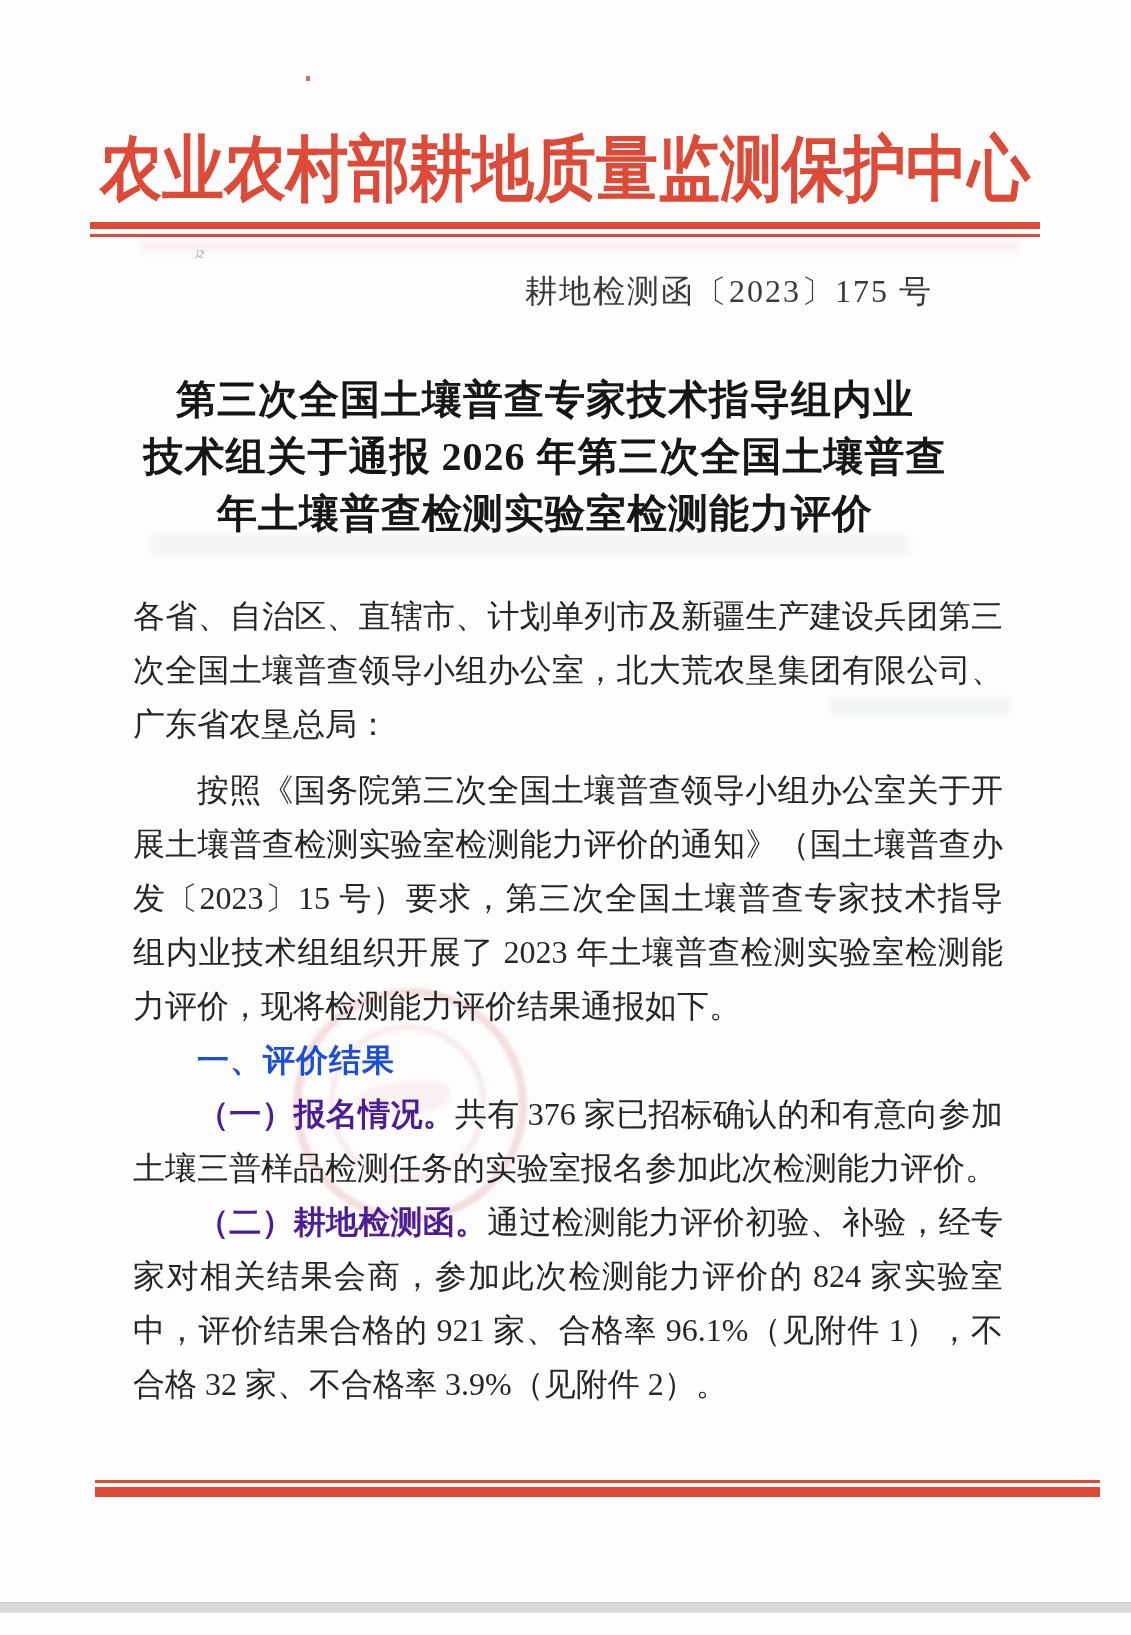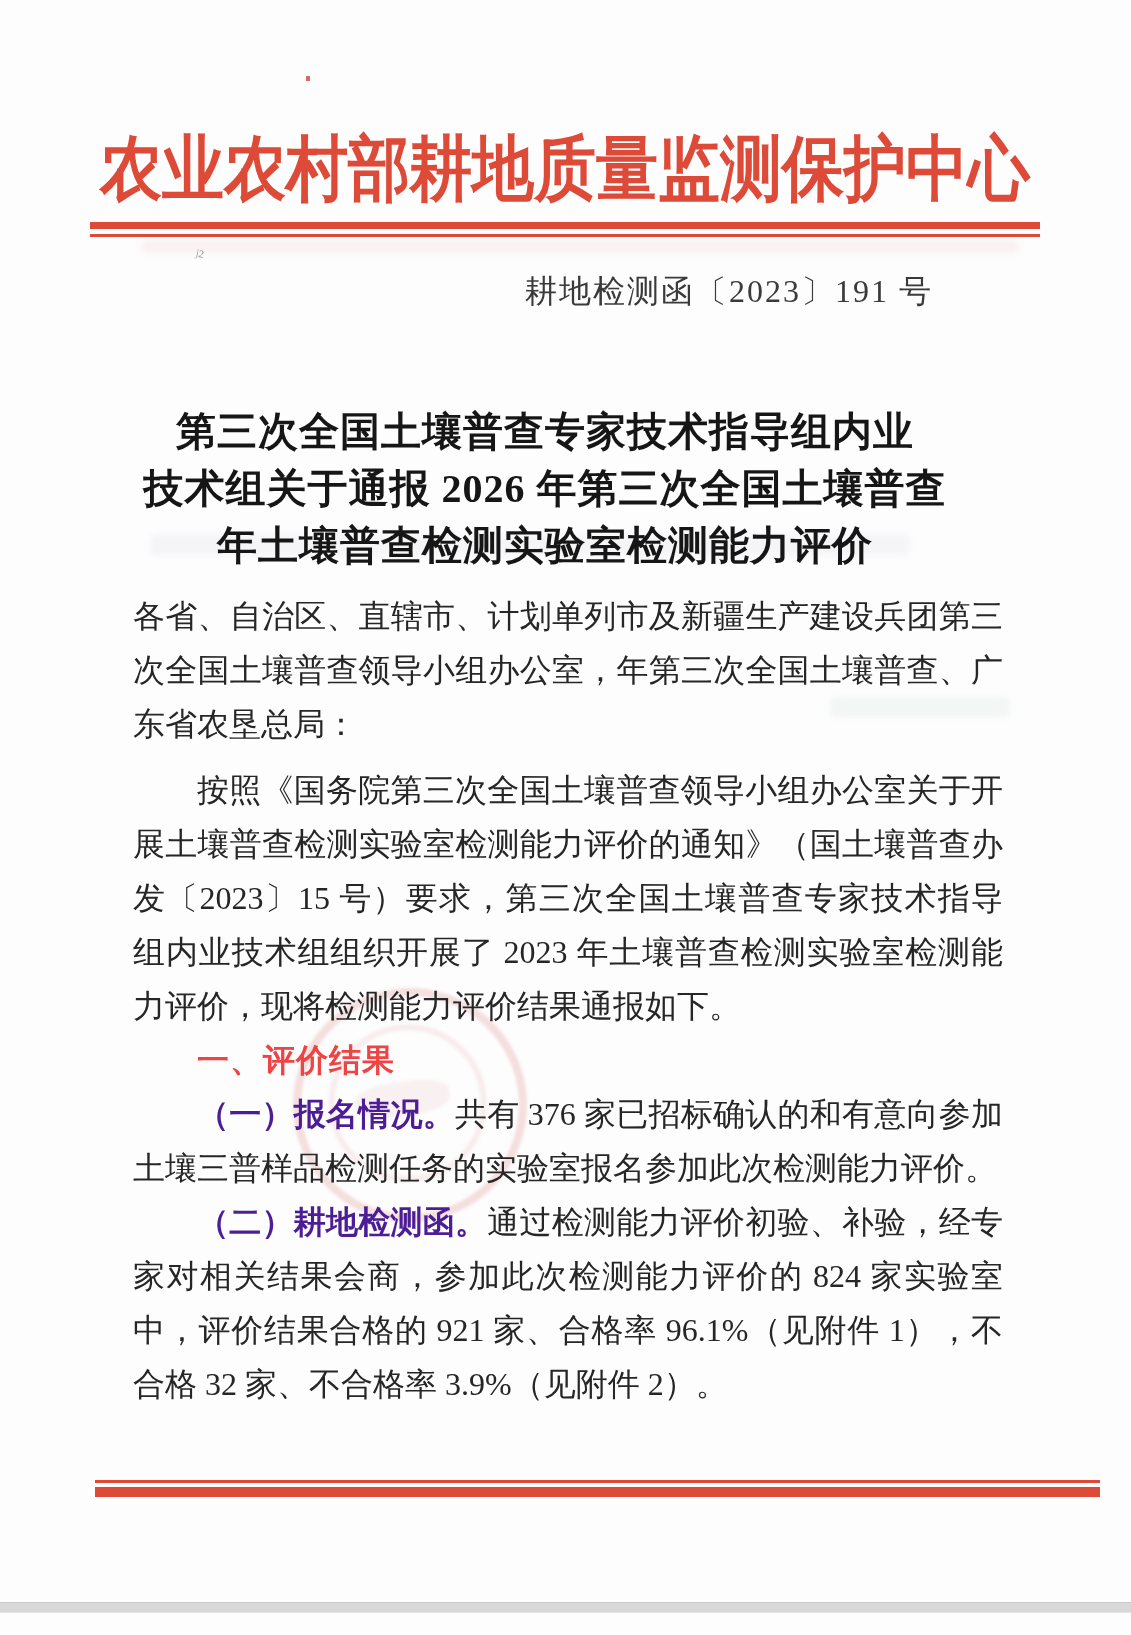--- a/index.html
+++ b/index.html
@@ -45,41 +45,40 @@
   
   .doc-title {
     position: absolute;
     left: 85px; top: 371px; width: 920px;
     text-align: center;
     font-size: 40px;
     font-weight: 700;
     line-height: 57px;
     color: #161616;
     letter-spacing: 1px;
-    margin-top: 32px;
   }
 
   
   .body-text {
     position: absolute;
     left: 133px; top: 589px; width: 870px;
     font-size: 32px;
     line-height: 54px;
     color: #262626;
     text-align: justify;
     word-break: break-all;
   }
   .body-text p { margin: 0; }
   .indent { text-indent: 2em; }
   .para1 { margin-top: 12px !important; }
   .section-heading {
     text-indent: 2em;
     font-family: "Liberation Sans", "DejaVu Sans", sans-serif;
     font-weight: 700;
-    color: #ef4444;
+    color: #1d4ed8;
     letter-spacing: 1px;
   }
   .item-label { font-weight: 700; color: #4c1d95; }
 
   
   .seal {
     position: absolute;
     left: 293px; top: 988px;
     width: 218px; height: 218px;
     border: 8px solid rgba(205, 85, 75, 0.18);
@@ -133,32 +132,32 @@
   <div class="speck-red"></div>
   <div class="ghost ghost-1"></div>
   <div class="ghost ghost-2"></div>
   <div class="ghost ghost-3"></div>
   <div class="squiggle">ʲ²</div>
 
   <div class="letterhead">农业农村部耕地质量监测保护中心</div>
   <div class="rule rule-top-thick"></div>
   <div class="rule rule-top-thin"></div>
 
-  <div class="doc-number">耕地检测函〔2023〕191 号</div>
+  <div class="doc-number">耕地检测函〔2023〕175 号</div>
 
   <div class="doc-title">
     <div>第三次全国土壤普查专家技术指导组内业</div>
     <div>技术组关于通报 2026 年第三次全国土壤普查</div>
     <div>年土壤普查检测实验室检测能力评价</div>
   </div>
 
   <div class="seal"></div>
 
   <div class="body-text">
-    <p>各省、自治区、直辖市、计划单列市及新疆生产建设兵团第三次全国土壤普查领导小组办公室，年第三次全国土壤普查、广东省农垦总局：</p>
+    <p>各省、自治区、直辖市、计划单列市及新疆生产建设兵团第三次全国土壤普查领导小组办公室，北大荒农垦集团有限公司、广东省农垦总局：</p>
     <p class="indent para1">按照《国务院第三次全国土壤普查领导小组办公室关于开展土壤普查检测实验室检测能力评价的通知》（国土壤普查办发〔2023〕15 号）要求，第三次全国土壤普查专家技术指导组内业技术组组织开展了 2023 年土壤普查检测实验室检测能力评价，现将检测能力评价结果通报如下。</p>
     <p class="section-heading">一、评价结果</p>
     <p class="indent"><span class="item-label">（一）报名情况。</span><span>共有 376 家已招标确认的和有意向参加土壤三普样品检测任务的实验室报名参加此次检测能力评价。</span></p>
     <p class="indent"><span class="item-label">（二）耕地检测函。</span><span>通过检测能力评价初验、补验，经专家对相关结果会商，参加此次检测能力评价的 824 家实验室中，评价结果合格的 921 家、合格率 96.1%（见附件 1），不合格 32 家、不合格率 3.9%（见附件 2）。</span></p>
   </div>
 
   <div class="rule rule-bot-thin"></div>
   <div class="rule rule-bot-thick"></div>
 
   <div class="scan-edge"></div>

